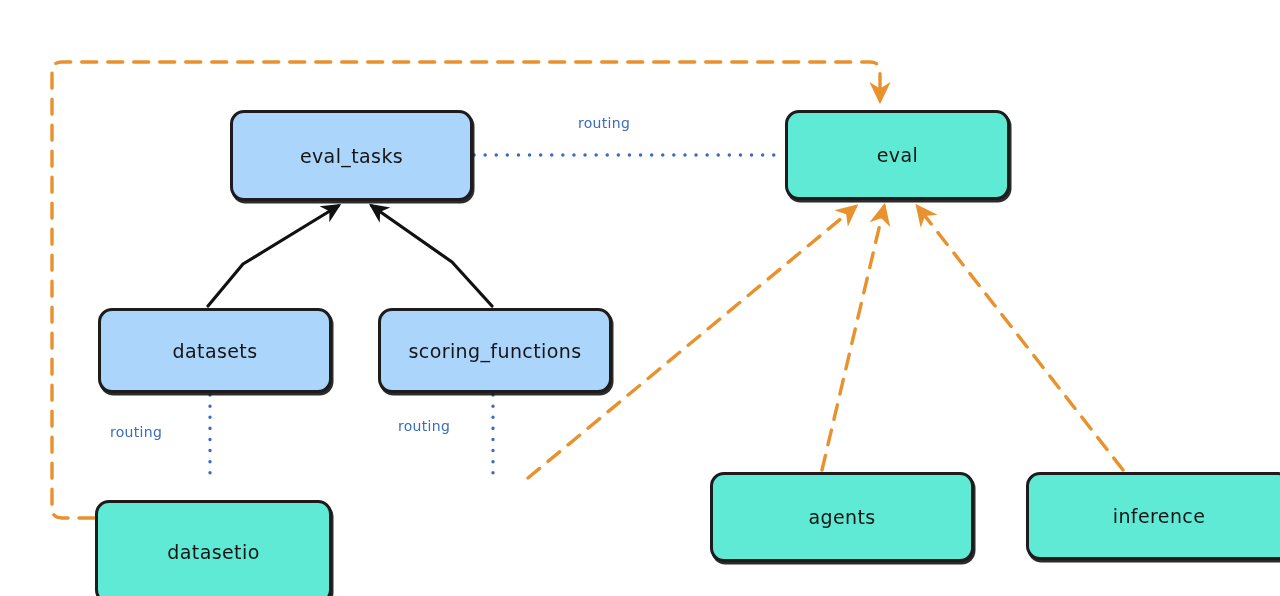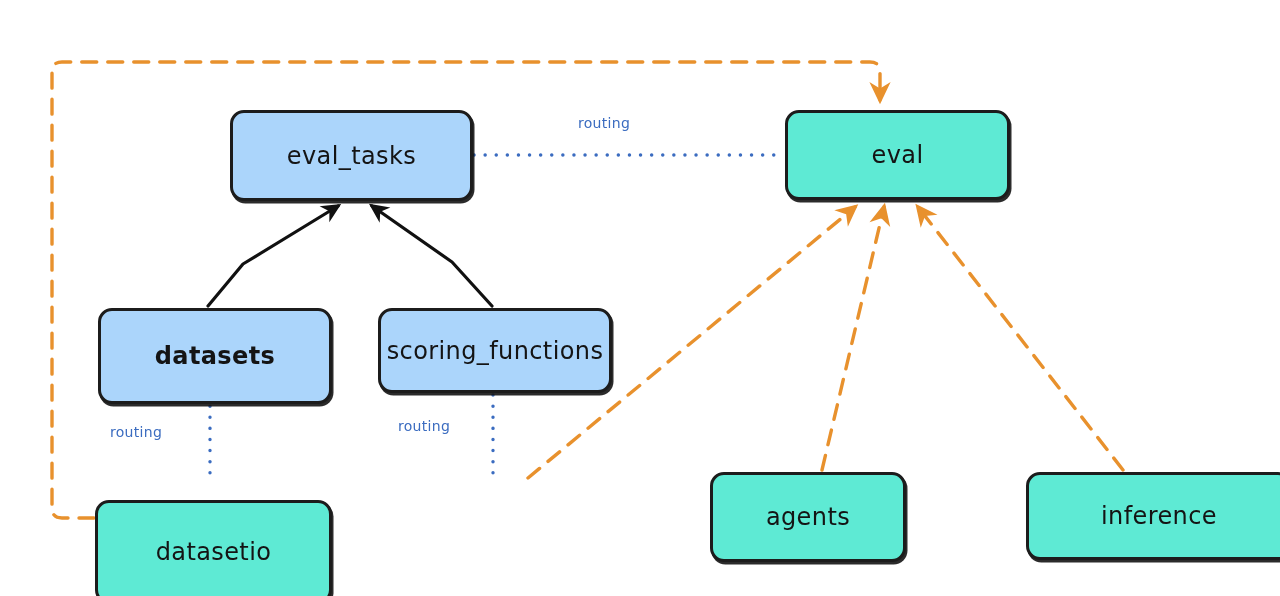--- a/index.html
+++ b/index.html
@@ -14,21 +14,21 @@
   .node{
     position:absolute;
     box-sizing:border-box;
     border:3px solid #1c1c1c;
     border-radius:14px;
     display:flex;align-items:center;justify-content:center;
     box-shadow:1.5px 2.5px 0 0 rgba(20,20,20,.9);
   }
   .node .label{
     font-family:"DejaVu Sans", sans-serif;
-    font-size:24px;
+    font-size:19px;
     letter-spacing:.4px;
     color:#141414;
     white-space:nowrap;
     pointer-events:none;
   }
   .node.blue{background:#abd5fb;}
   .node.green{background:#5eead4;}
   .edge-label{
     position:absolute;
     font-family:"DejaVu Sans", sans-serif;
@@ -73,34 +73,34 @@
   </svg>
 
   <div class="node blue" style="left:230px;top:110px;width:243px;height:91px;">
     <span class="label">eval_tasks</span>
   </div>
 
   <div class="node green" style="left:785px;top:110px;width:225px;height:90px;">
     <span class="label">eval</span>
   </div>
 
-  <div class="node blue" style="left:98px;top:308px;width:234px;height:96px;font-weight:bold;">
+  <div class="node blue" style="left:98px;top:308px;width:234px;height:85px;">
     <span class="label">datasets</span>
   </div>
 
   <div class="node blue" style="left:378px;top:308px;width:234px;height:85px;">
     <span class="label">scoring_functions</span>
   </div>
 
   <div class="node green" style="left:95px;top:500px;width:237px;height:104px;">
     <span class="label">datasetio</span>
   </div>
 
 
-  <div class="node green" style="left:710px;top:472px;width:196px;height:90px;">
+  <div class="node green" style="left:710px;top:472px;width:264px;height:90px;">
     <span class="label">agents</span>
   </div>
 
   <div class="node green" style="left:1026px;top:472px;width:266px;height:88px;">
     <span class="label">inference</span>
   </div>
 
   <span class="edge-label" style="left:578px;top:115px;">routing</span>
   <span class="edge-label" style="left:110px;top:424px;">routing</span>
   <span class="edge-label" style="left:398px;top:418px;">routing</span>

